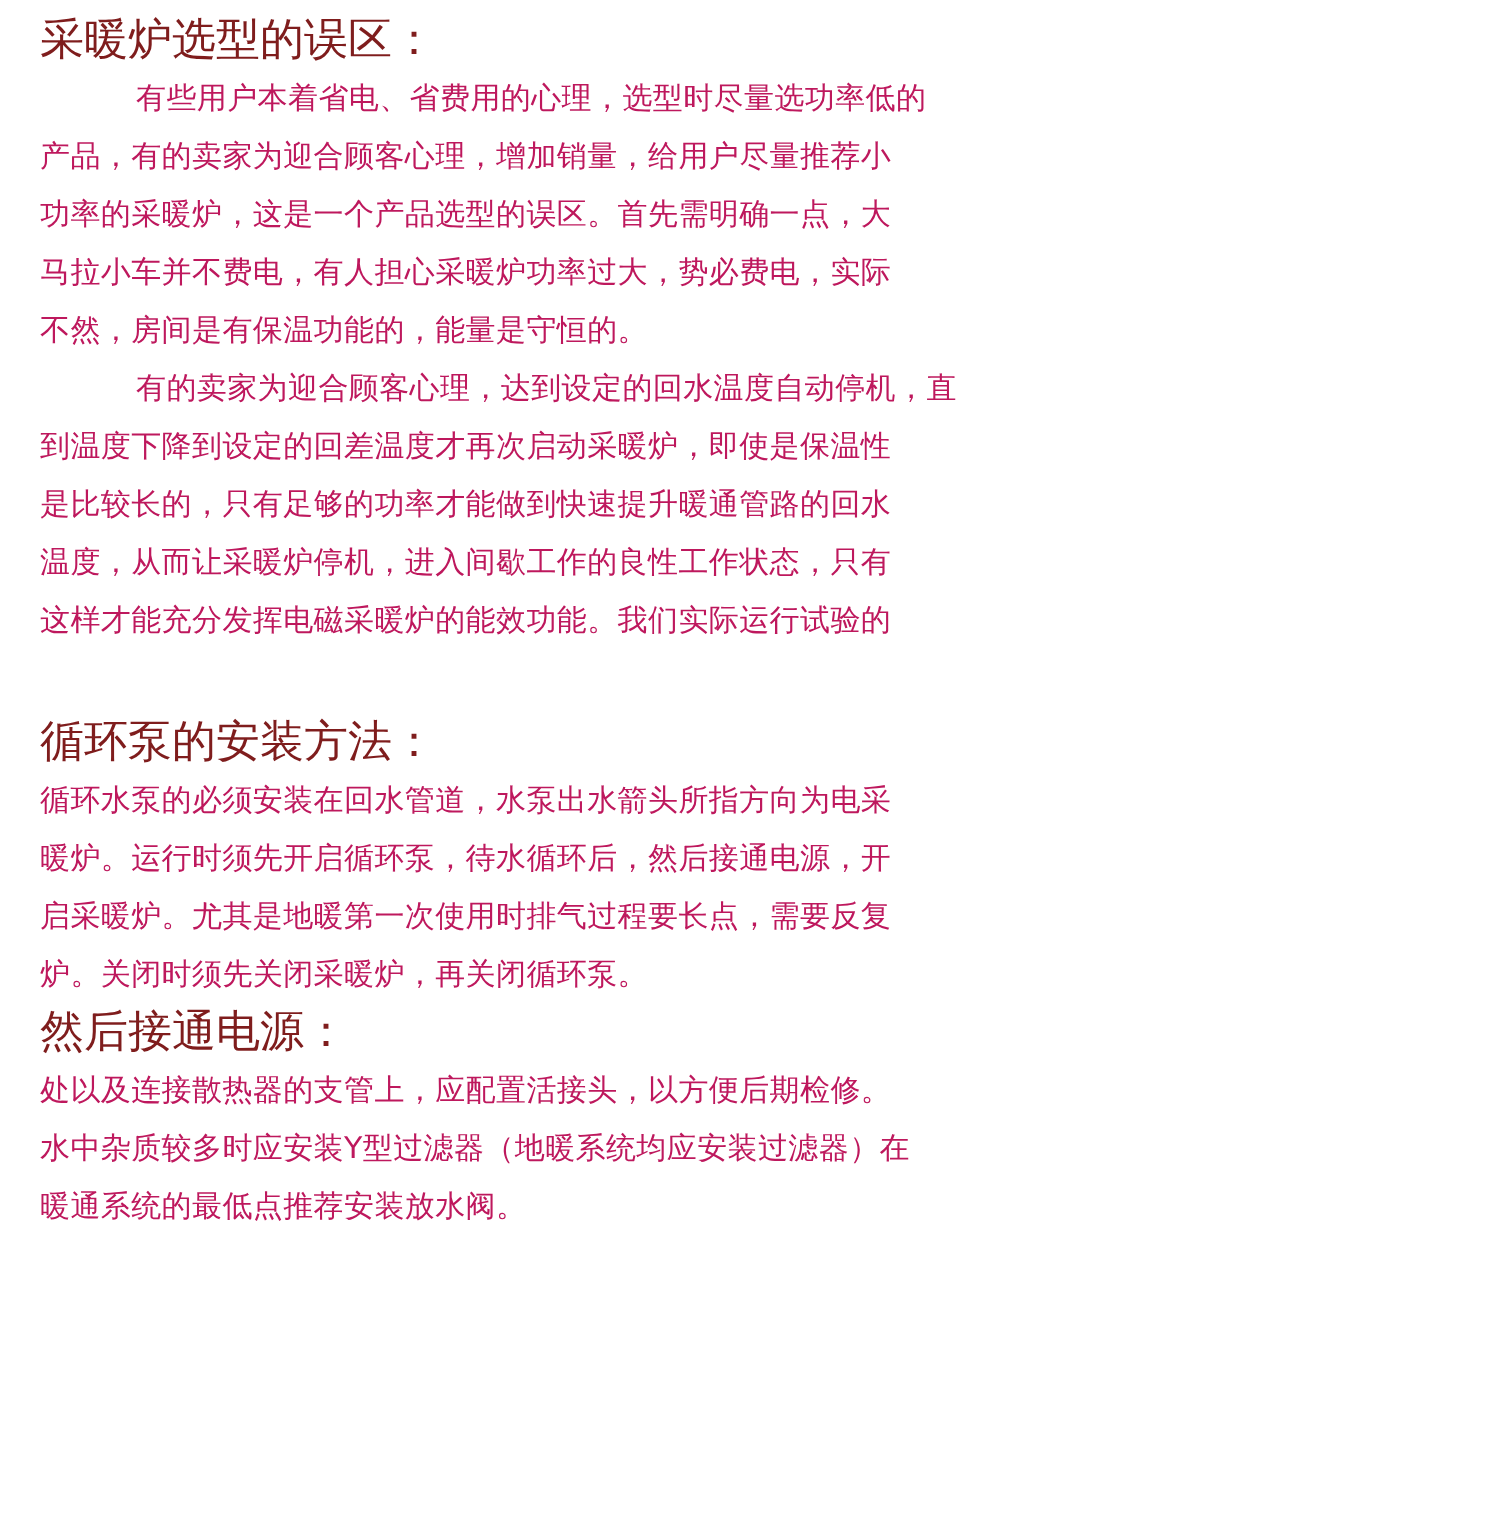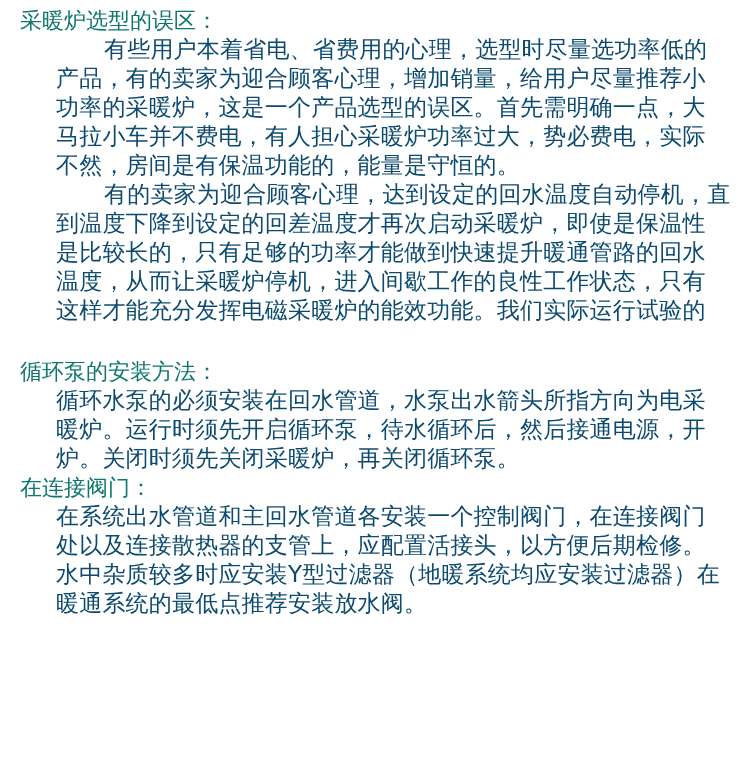--- a/index.html
+++ b/index.html
@@ -1,20 +1,20 @@
 <!DOCTYPE html>
 <html><head>
 <meta charset="utf-8">
 <style>
   html, body { margin: 0; padding: 0; background: #ffffff; }
   body { width: 750px; height: 770px; overflow: hidden; position: relative;
          font-family: "DejaVu Sans", "Liberation Sans", sans-serif; }
   .doc { position: absolute; left: 20px; top: 6px; width: 712px; }
-  .heading { color: #0f766e; font-size: 22px; line-height: 29px; height: 29px; white-space: nowrap; }
-  .line { color: #0c4a6e; font-size: 23px; line-height: 29px; height: 29px; white-space: nowrap; letter-spacing: 0.2px; margin-left: 36px; }
+  .heading { color: #7f1d1d; font-size: 22px; line-height: 29px; height: 29px; white-space: nowrap; }
+  .line { color: #be185d; font-size: 15px; line-height: 29px; height: 29px; white-space: nowrap; letter-spacing: 0.2px; }
   .indent { padding-left: 48px; }
   .gap { height: 32px; }
 </style>
 </head>
 <body>
 
 <div class="doc">
 
   <div class="heading">采暖炉选型的误区：</div>
   <div class="line indent">有些用户本着省电、省费用的心理，选型时尽量选功率低的</div>
@@ -26,21 +26,21 @@
   <div class="line">到温度下降到设定的回差温度才再次启动采暖炉，即使是保温性</div>
   <div class="line">是比较长的，只有足够的功率才能做到快速提升暖通管路的回水</div>
   <div class="line">温度，从而让采暖炉停机，进入间歇工作的良性工作状态，只有</div>
   <div class="line">这样才能充分发挥电磁采暖炉的能效功能。我们实际运行试验的</div>
 
   <div class="gap"></div>
 
   <div class="heading">循环泵的安装方法：</div>
   <div class="line">循环水泵的必须安装在回水管道，水泵出水箭头所指方向为电采</div>
   <div class="line">暖炉。运行时须先开启循环泵，待水循环后，然后接通电源，开</div>
+  <div class="line">启采暖炉。尤其是地暖第一次使用时排气过程要长点，需要反复</div>
   <div class="line">炉。关闭时须先关闭采暖炉，再关闭循环泵。</div>
 
-  <div class="heading">在连接阀门：</div>
-  <div class="line">在系统出水管道和主回水管道各安装一个控制阀门，在连接阀门</div>
+  <div class="heading">然后接通电源：</div>
   <div class="line">处以及连接散热器的支管上，应配置活接头，以方便后期检修。</div>
   <div class="line">水中杂质较多时应安装Y型过滤器（地暖系统均应安装过滤器）在</div>
   <div class="line">暖通系统的最低点推荐安装放水阀。</div>
 
 </div>
 
 </body></html>

